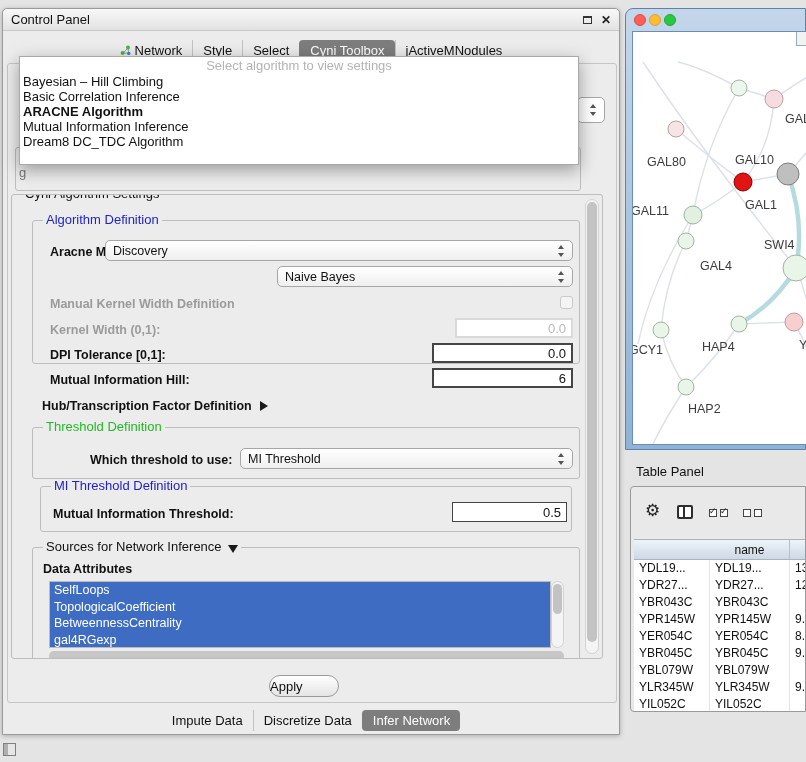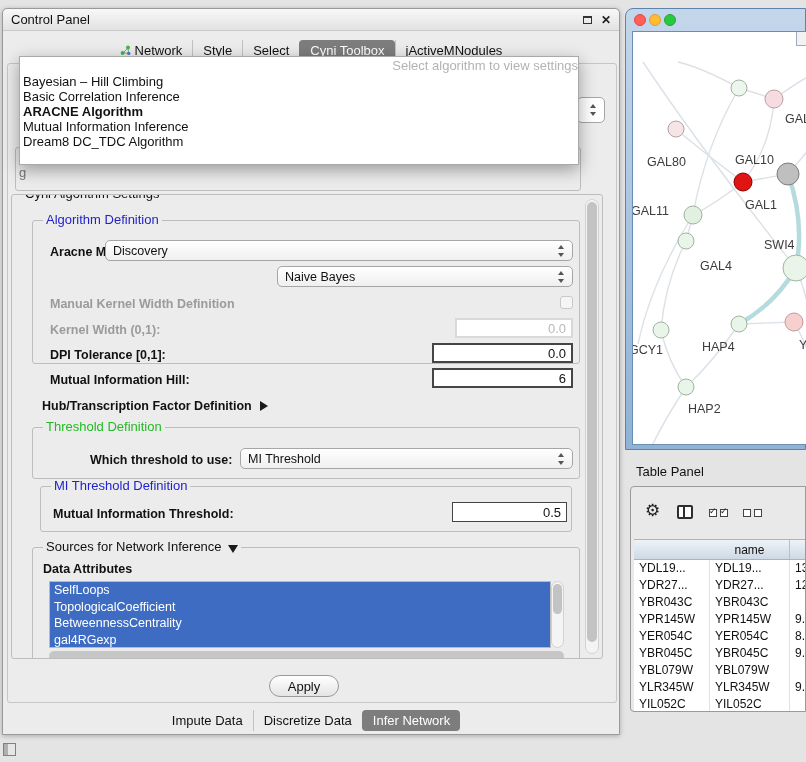--- a/index.html
+++ b/index.html
@@ -10,42 +10,42 @@
   .titlebar{height:22px;display:flex;align-items:center;justify-content:space-between;padding:0 8px;background:linear-gradient(#f8f8f8,#e2e2e2);border-bottom:1px solid #c9c9c9;border-radius:5px 5px 0 0;font-size:13px}
   .wicons{display:flex;gap:9px;align-items:center}
   .float-ic{width:9px;height:8px;border:1px solid #333;border-top:2px solid #333;display:inline-block}
   .close-ic{font-size:12px;font-weight:bold;color:#222;line-height:1}
   .innerpanel{border:1px solid #c6c6c6;border-radius:3px;background:#ececec}
   .tabsrow{position:absolute;left:0;right:0;display:flex;justify-content:center;align-items:center;font-size:13px}
   .tab{padding:3px 10px;white-space:nowrap;display:flex;align-items:center;gap:4px}
   .tab + .tab{border-left:1px solid #c2c2c2}
   .tab.sel{background:#7d7d7d;color:#fff;border-radius:4px;border-left-color:transparent}
   .popup{background:#fff;border:1px solid #a9a9a9;box-shadow:0 5px 16px rgba(0,0,0,.35);z-index:60;font-size:13px}
-  .popup .ph{color:#b3b3b3;text-align:right;line-height:17px}
+  .popup .ph{color:#b3b3b3;text-align:center;line-height:17px}
   .pi{line-height:15px;padding-left:3px;white-space:nowrap}
   .pi.bold{font-weight:bold}
   .gbox{border:1px solid #bdbdbd;border-radius:3px;position:absolute}
   .glabel{position:absolute;top:-8px;left:10px;background:#ececec;padding:0 3px;font-size:13px;line-height:14px;white-space:nowrap}
   .glabel.blue{color:#2222cc}
   .glabel.green{color:#22bb22}
   .lbl{font-size:12.5px;font-weight:bold;line-height:14px;white-space:nowrap;position:absolute}
   .lbl.dis{color:#9b9b9b}
   .combo{position:absolute;background:linear-gradient(#ffffff,#efefef);border:1px solid #a6a6a6;border-radius:5px;height:21px;display:flex;align-items:center;justify-content:space-between;font-size:12.5px;padding-left:7px}
   .cud{width:9px;height:12px;position:relative;flex:none;margin-right:6px}
   .cud::before{content:"";position:absolute;left:1px;top:0;border-left:3.5px solid transparent;border-right:3.5px solid transparent;border-bottom:4.5px solid #555}
   .cud::after{content:"";position:absolute;left:1px;bottom:0;border-left:3.5px solid transparent;border-right:3.5px solid transparent;border-top:4.5px solid #555}
   .tf{position:absolute;background:#fff;border:2px solid #454545;font-size:13px;display:flex;align-items:center;justify-content:flex-end;padding:0 5px}
   .tf.dis{border-color:#d9d9d9;color:#b9b9b9}
   .tf.thin{border-width:1px}
   .cb{position:absolute;width:13px;height:13px;border:1px solid #c9c9c9;background:#f5f5f5;border-radius:3px}
   .vtrack{position:absolute;background:#f4f4f4;border:1px solid #d2d2d2;border-radius:7px}
   .vthumb{position:absolute;left:1px;right:1px;background:#c3c3c3;border-radius:6px}
   .attr-list{position:absolute;background:#fff;border:1px solid #bbb;overflow:hidden}
   .attr-item{background:#3d6cc2;color:#fff;font-size:12.5px;line-height:16.5px;padding-left:4px;white-space:nowrap}
-  .applybtn{background:linear-gradient(#ffffff,#e4e4e4);border:1px solid #9a9a9a;border-radius:11px;display:flex;align-items:center;justify-content:center;font-size:13px}
+  .applybtn{background:linear-gradient(#ffffff,#e4e4e4);border:1px solid #9a9a9a;border-radius:11px;display:flex;align-items:center;font-size:13px}
   .tri-r{display:inline-block;width:0;height:0;border-top:5px solid transparent;border-bottom:5px solid transparent;border-left:8px solid #1a1a1a;margin-left:8px;vertical-align:-1px}
   .tri-d{display:inline-block;width:0;height:0;border-left:5px solid transparent;border-right:5px solid transparent;border-top:8px solid #1a1a1a;margin-left:6px;vertical-align:-2px}
   .combo-frag{position:absolute;background:#fff;border:1px solid #a6a6a6;border-radius:5px;z-index:5;display:flex;align-items:center;justify-content:flex-end}
   .netwin{background:linear-gradient(#c4d6ea,#8fb2d6);border:1px solid #5d83ad;border-radius:8px 0 0 0;z-index:5}
   .tl{position:absolute;width:12px;height:12px;border-radius:50%;top:5px}
   .canvas{position:absolute;background:#fff;border:1px solid #6a8db2;overflow:hidden}
   svg text{font-family:"Liberation Sans",sans-serif;font-size:12.5px;fill:#3c3c3c}
   .tpwin{background:#e9e9e9;border:1px solid #9a9a9a;border-radius:4px 0 0 4px;overflow:hidden;z-index:5}
   .thead{position:absolute;display:flex;background:linear-gradient(#eef3f8,#cdd9e5);border-top:1px solid #aab4bf;border-bottom:1px solid #aab4bf;font-size:12px}
   .hcell{display:flex;align-items:center;justify-content:center;border-right:1px solid #b6c0ca;height:100%;overflow:hidden;flex:none}

